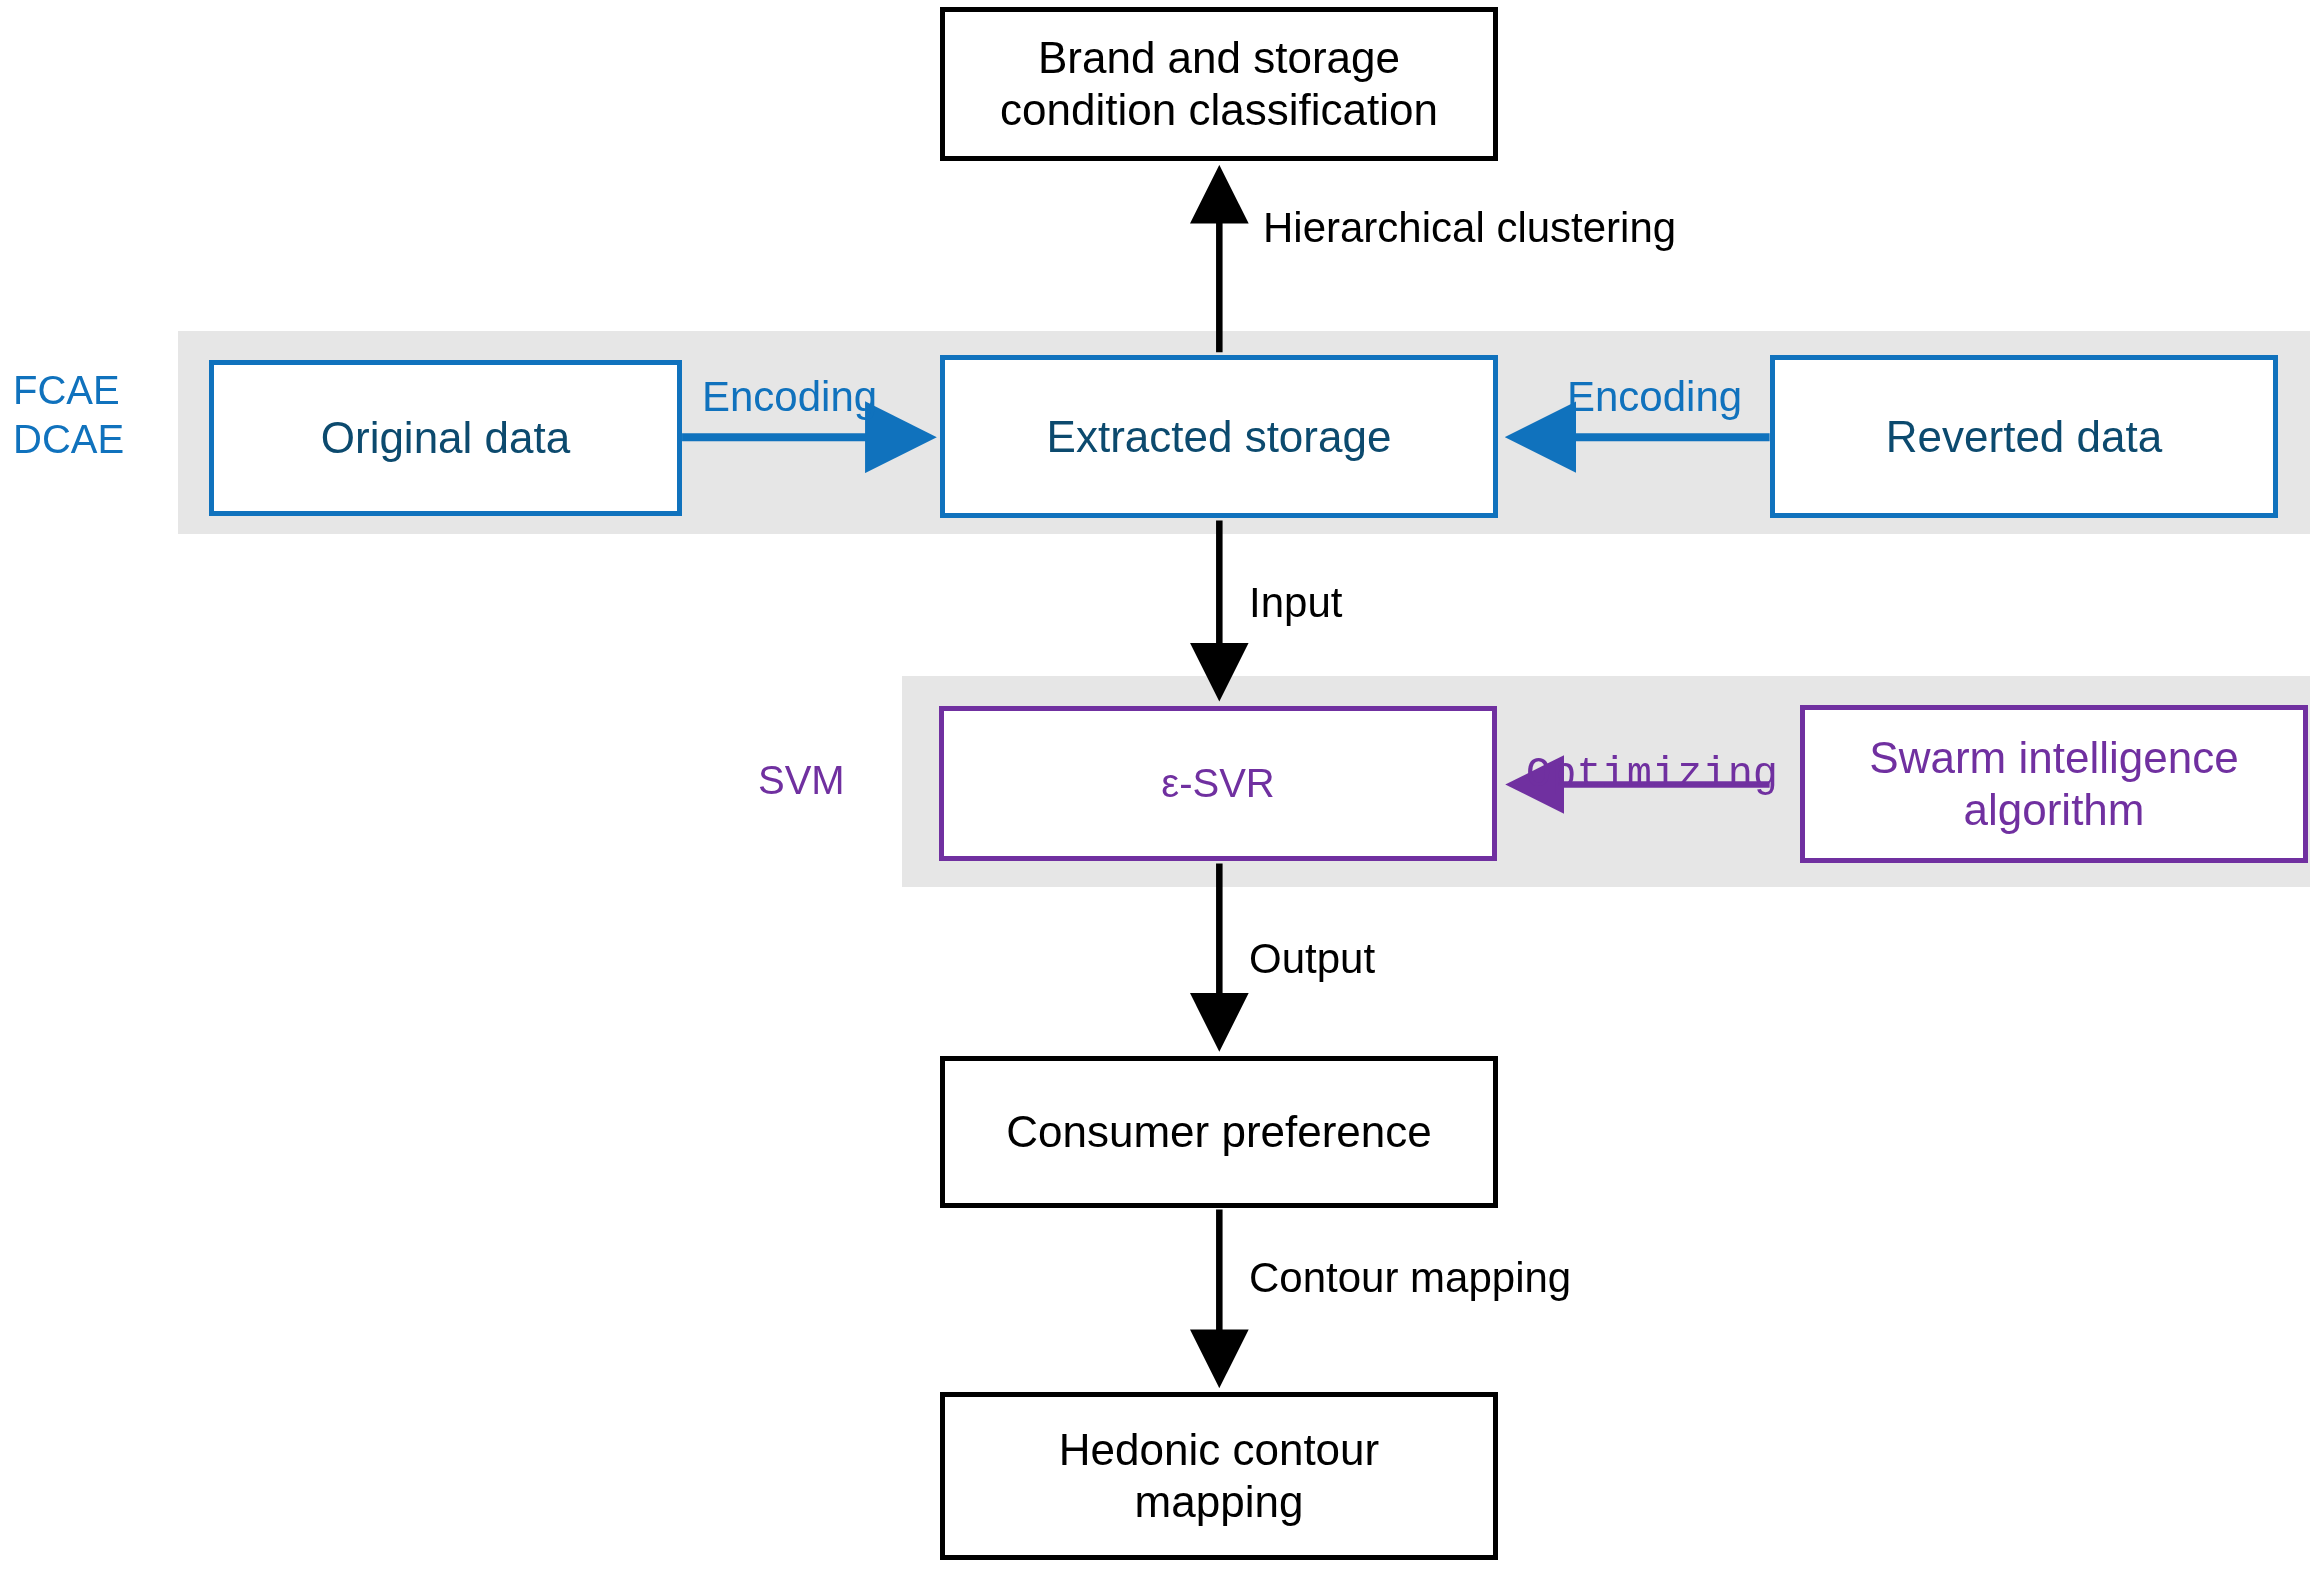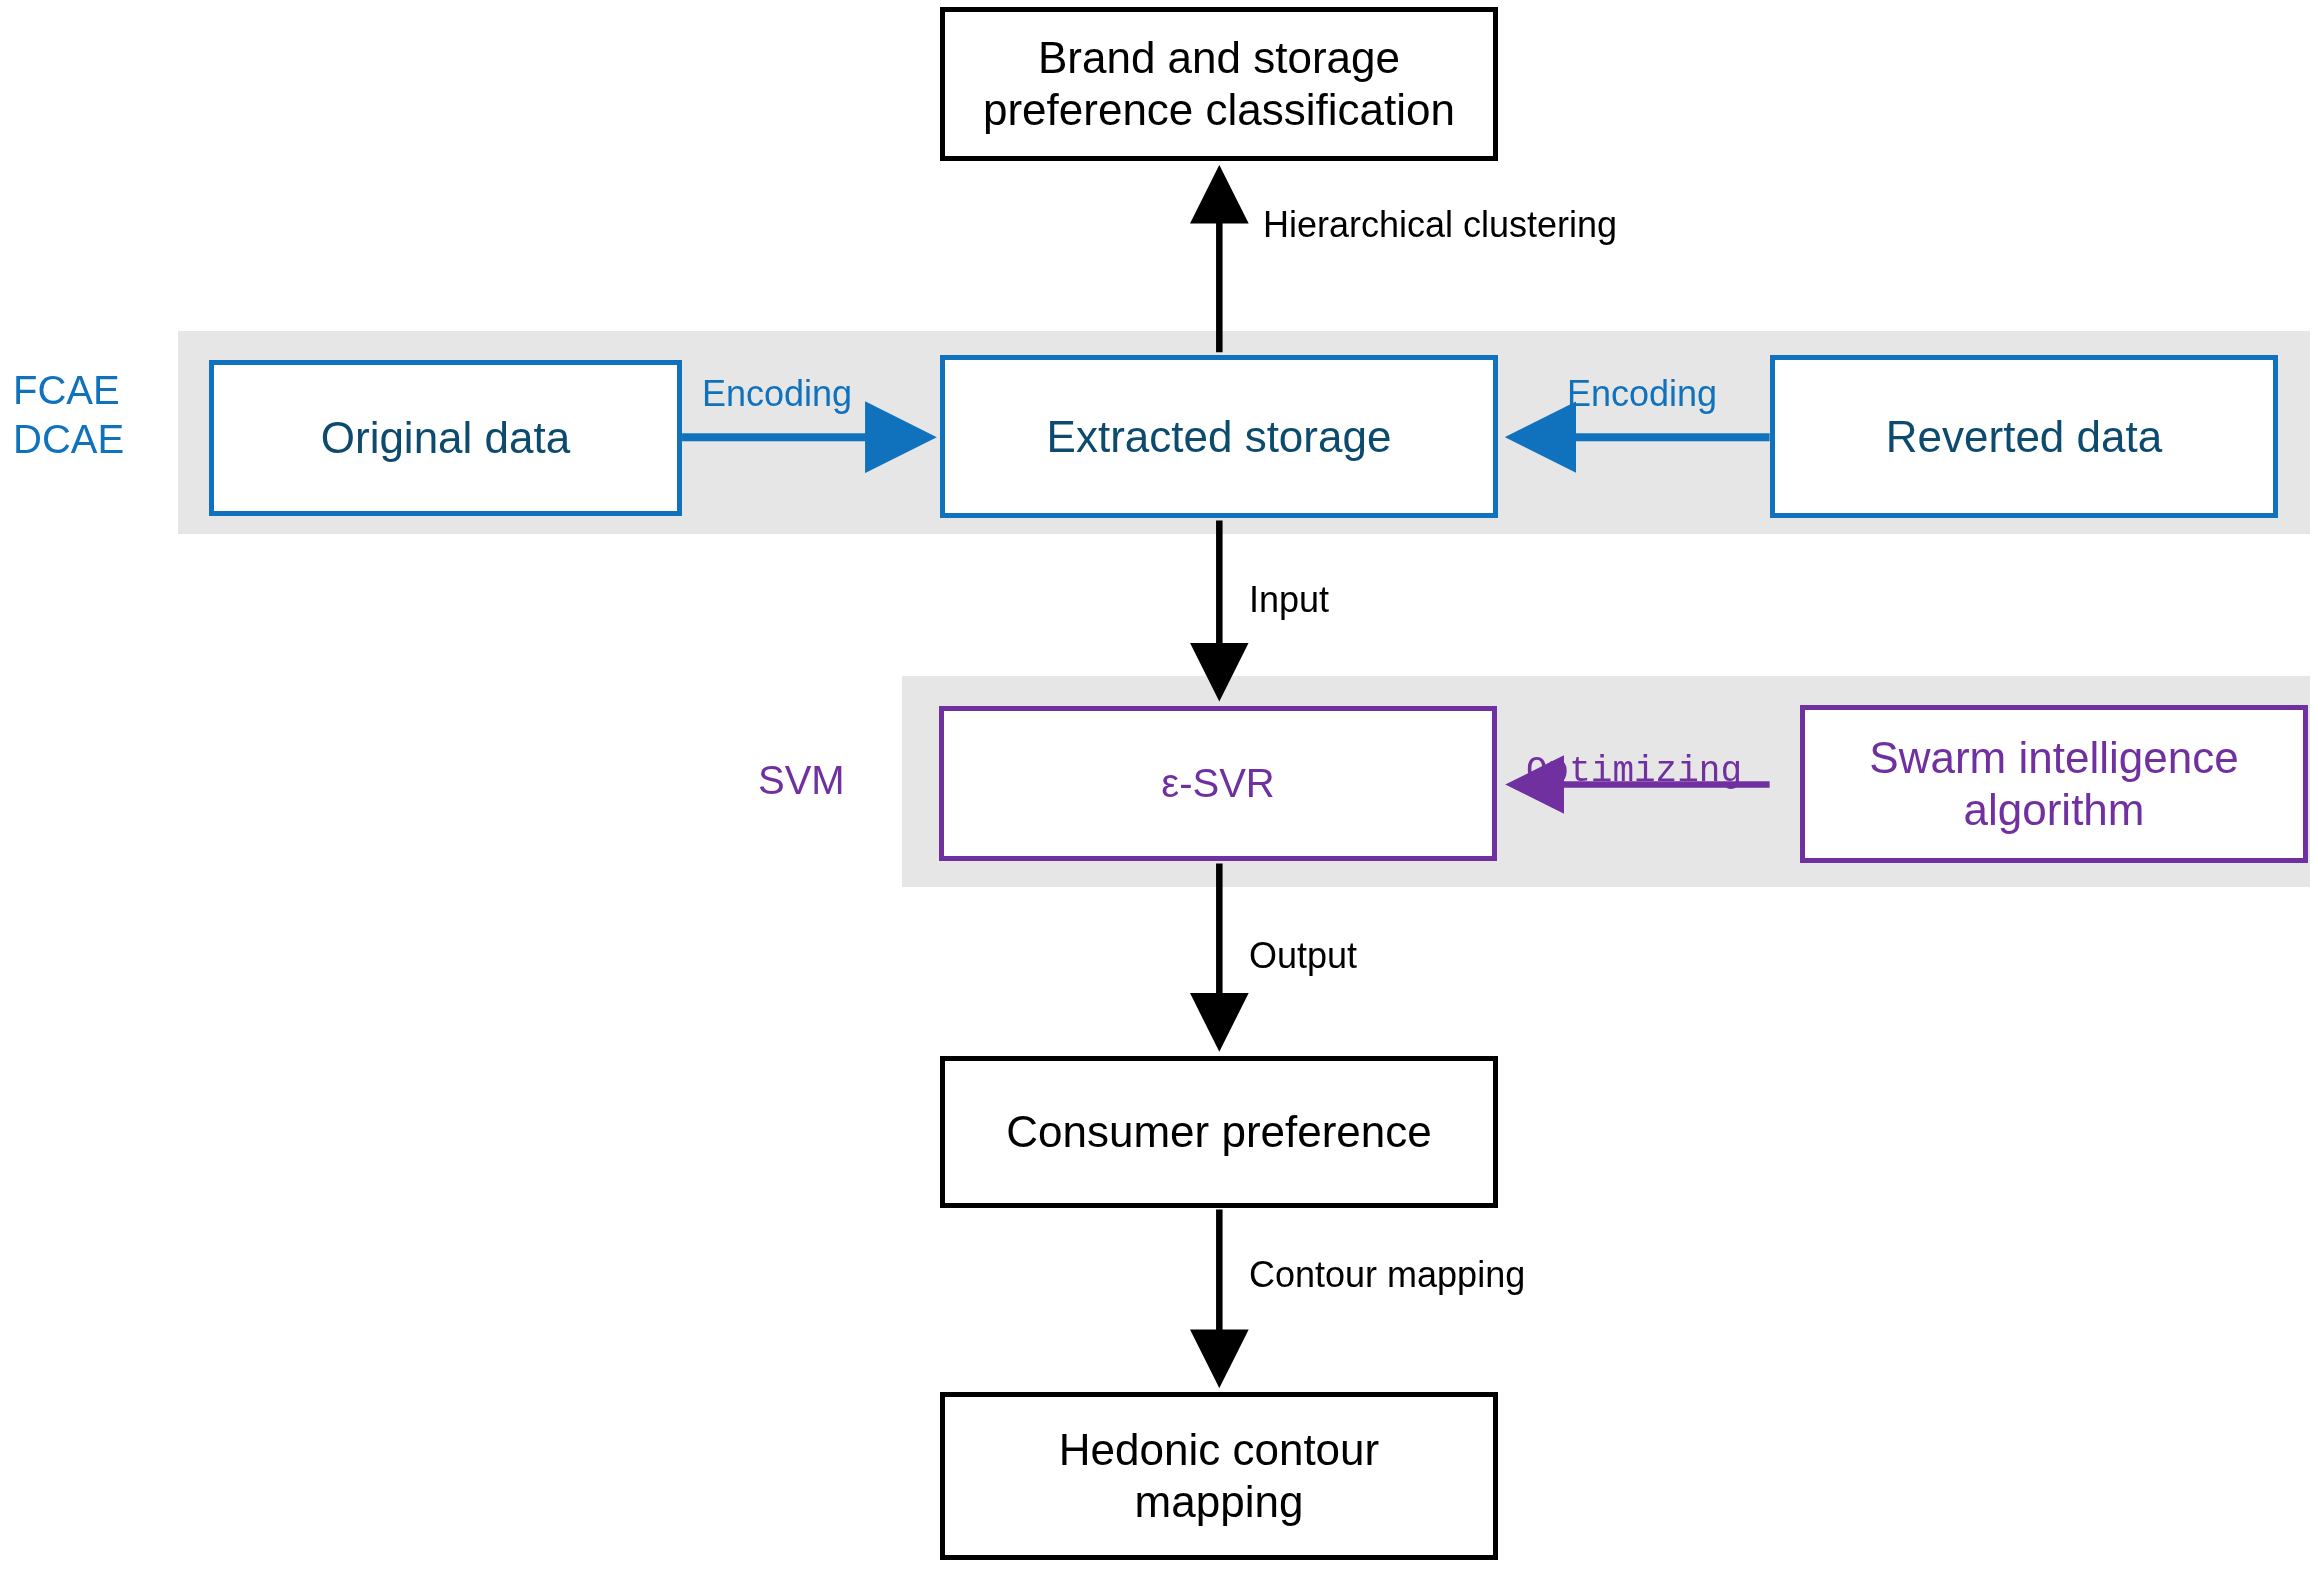--- a/index.html
+++ b/index.html
@@ -25,21 +25,21 @@
   .lbl{
     position:absolute;
     white-space:nowrap;
     line-height:1.1;
   }
   .lbl-black{color:#000000;}
   .lbl-blue{color:#1072bd;}
   .lbl-purple{color:#7030a0;}
   .grouplbl{position:absolute;white-space:pre-line;line-height:1.22;}
   svg.arrows{position:absolute;left:0;top:0;width:2319px;height:1569px;pointer-events:none;}
-  .t58{font-size:36px;}
+  .t58{font-size:42px;}
   .t60{font-size:44px;}
   .t64{font-size:40px;}
 </style>
 </head>
 <body>
 
 <div id="stage">
 
   <div class="band" style="left:178px;top:331px;width:2132px;height:203px;"></div>
   <div class="band" style="left:902px;top:676px;width:1408px;height:211px;"></div>
@@ -70,21 +70,21 @@
     <line x1="1681" y1="1191" x2="1681" y2="1438" stroke="#000000" stroke-width="9" marker-end="url(#ah-black)"></line>
 
     <line x1="1681" y1="1668" x2="1681" y2="1902" stroke="#000000" stroke-width="9" marker-end="url(#ah-black)"></line>
   </svg>
 
   <div class="grouplbl lbl-blue t64" style="left:13px;top:366px;">FCAE
 DCAE</div>
   <div class="grouplbl lbl-purple t64" style="left:758px;top:756px;">SVM</div>
 
   <div class="box box-black t60" style="left:940px;top:7.3px;width:558px;height:154px;white-space:pre-line;">Brand and storage
-preference classification</div>
+condition classification</div>
 
   <div class="box box-blue t60" style="left:209px;top:360px;width:473px;height:156px;">Original data</div>
 
   <div class="box box-blue t60" style="left:940px;top:355px;width:558px;height:163px;">Extracted storage</div>
 
   <div class="box box-blue t60" style="left:1770px;top:355px;width:508px;height:163px;">Reverted data</div>
 
   <div class="box box-purple t64" style="left:939px;top:706px;width:558px;height:155px;">ε-SVR</div>
 
   <div class="box box-purple t60" style="left:1770px;top:705px;width:508px;height:158px;white-space:pre-line;margin-left:30px;">Swarm intelligence

